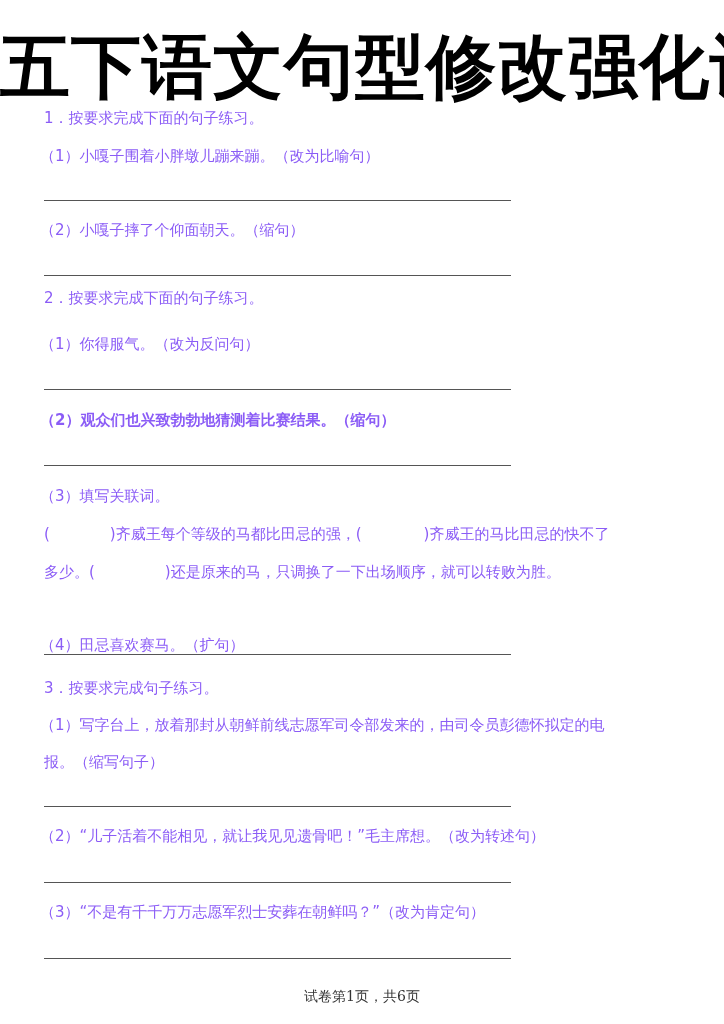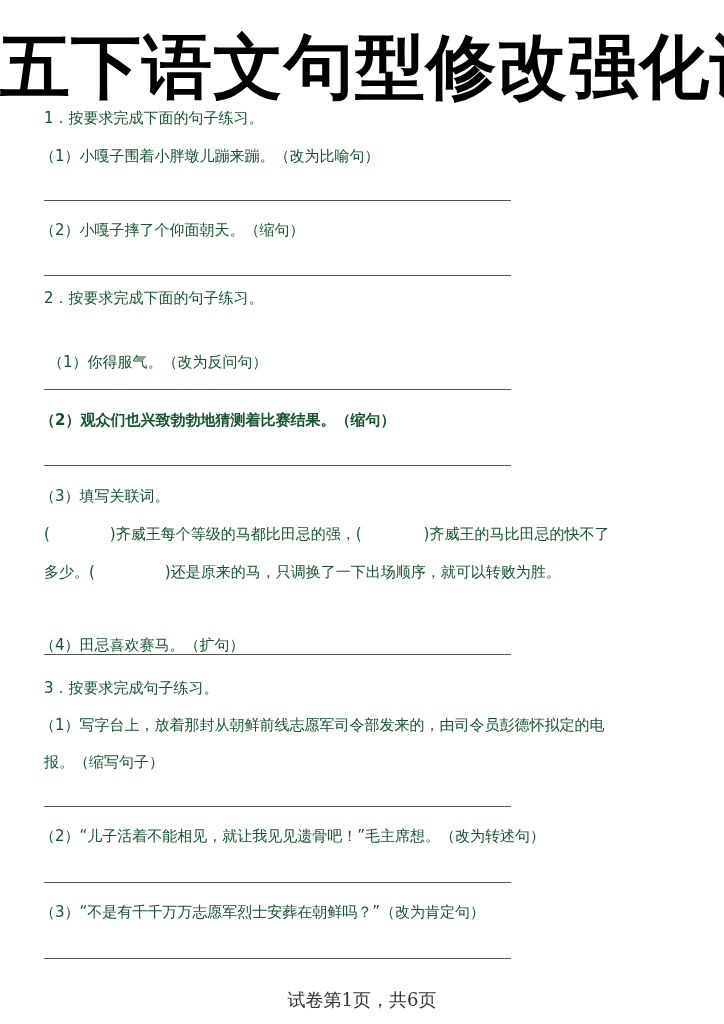--- a/index.html
+++ b/index.html
@@ -30,61 +30,61 @@
     letter-spacing: 1px;
     color: #000;
     line-height: 70px;
     white-space: nowrap;
   }
   .line-text {
     position: absolute;
     font-size: 15px;
     line-height: 20px;
     white-space: nowrap;
-    color: #14532d;
+    color: #8b5cf6;
   }
   .answer-line {
     position: absolute;
     left: 44px;
     width: 467px;
     height: 0;
     border-top: 1.5px solid #555;
   }
   .blank {
     display: inline-block;
   }
   .footer {
     position: absolute;
     left: 0;
     top: 988px;
     width: 724px;
     text-align: center;
     font-family: "DejaVu Serif", "Liberation Serif", serif;
-    font-size: 18px;
+    font-size: 14px;
     color: #333;
   }
 </style>
 </head>
 <body>
 
 <div class="page">
 
   <div class="title">五下语文句型修改强化训练</div>
 
   <div class="line-text" style="left:44px; top:108px;">1．按要求完成下面的句子练习。</div>
 
   <div class="line-text" style="left:40px; top:146px;">（1）小嘎子围着小胖墩儿蹦来蹦。（改为比喻句）</div>
   <div class="answer-line" style="top:200px;"></div>
 
   <div class="line-text" style="left:40px; top:220px;">（2）小嘎子摔了个仰面朝天。（缩句）</div>
   <div class="answer-line" style="top:275px;"></div>
 
   <div class="line-text" style="left:44px; top:288px;">2．按要求完成下面的句子练习。</div>
 
-  <div class="line-text" style="left:40px; top:352px;margin-left:8px;">（1）你得服气。（改为反问句）</div>
+  <div class="line-text" style="left:40px; top:334px;">（1）你得服气。（改为反问句）</div>
   <div class="answer-line" style="top:389px;"></div>
 
   <div class="line-text" style="left:40px; top:410px;font-weight:bold;">（2）观众们也兴致勃勃地猜测着比赛结果。（缩句）</div>
   <div class="answer-line" style="top:465px;"></div>
 
   <div class="line-text" style="left:40px; top:486px;text-align:right;">（3）填写关联词。</div>
 
   <div class="line-text" style="left:44px; top:562px;">
     <span>多少。(</span><span class="blank" style="width:70px;"></span><span>)还是原来的马，只调换了一下出场顺序，就可以转败为胜。</span>
   </div>

